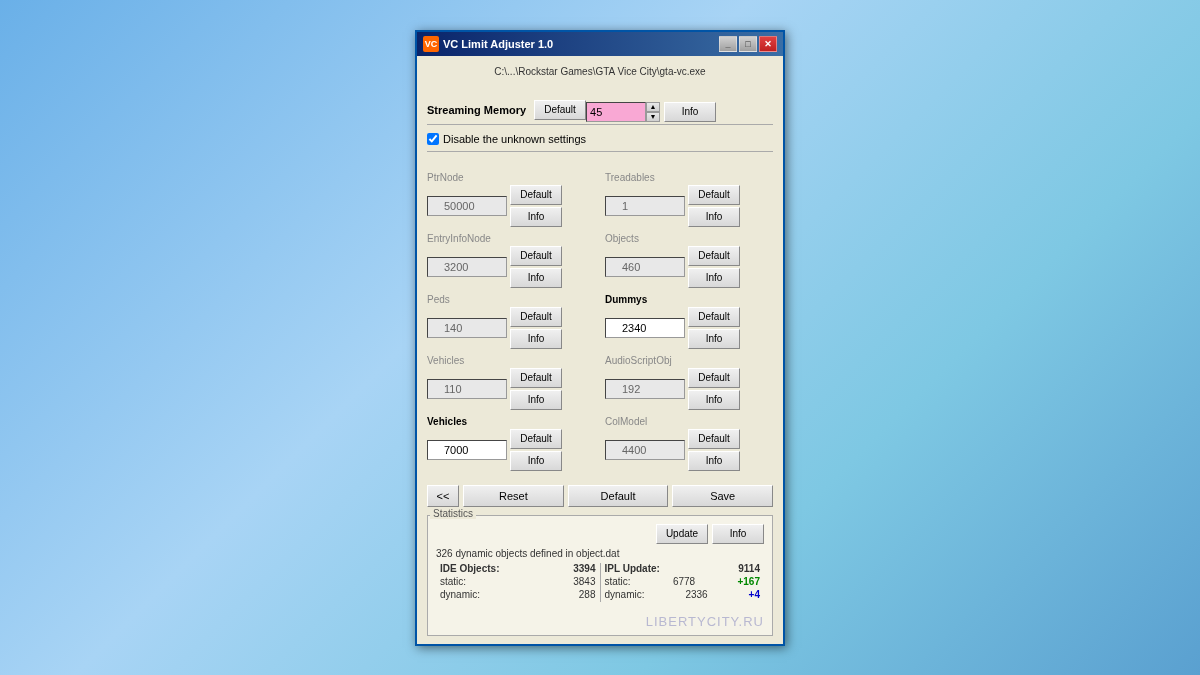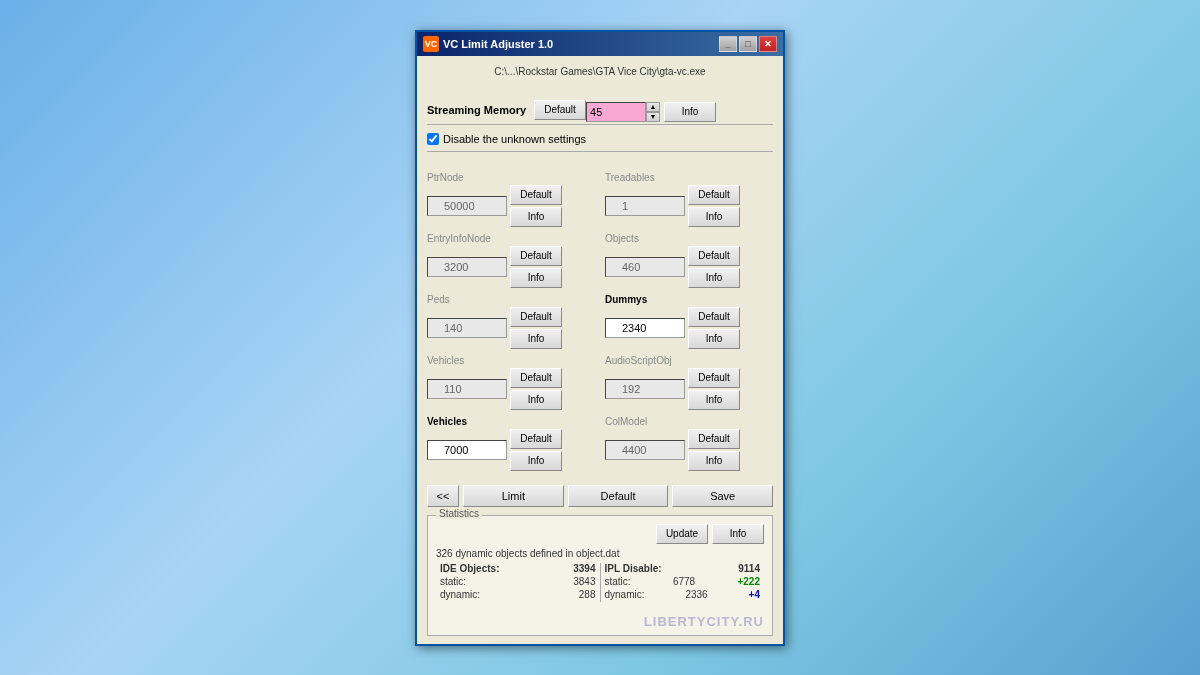--- a/index.html
+++ b/index.html
@@ -249,21 +249,21 @@
     .statistics-section {
       border: 1px solid #aaa;
       background: #f5f3e8;
       padding: 4px 8px 6px;
       position: relative;
     }
 
     .statistics-label {
       position: absolute;
       top: -8px;
-      left: 8px;
+      left: 2px;
       background: #ece9d8;
       padding: 0 3px;
       color: #555;
       font-size: 10px;
     }
 
     .stats-header {
       display: flex;
       justify-content: flex-end;
       gap: 4px;
@@ -317,21 +317,21 @@
       font-weight: bold;
     }
 
     .green { color: #008800; font-weight: bold; }
     .blue { color: #0000cc; font-weight: bold; }
 
     .liberty-watermark {
       text-align: right;
       font-family: 'Arial Black', sans-serif;
       font-size: 13px;
-      font-weight: bold;
+      font-weight: normal;
       color: #aaaacc;
       letter-spacing: 1px;
       margin-top: 12px;
       opacity: 0.8;
     }
 
     .disabled-field {
       color: #888;
     }
   </style>
@@ -487,21 +487,21 @@
             <button class="btn">Default</button>
             <button class="btn">Info</button>
           </div>
         </div>
       </div>
 
     </div>
 
     <div class="bottom-buttons">
       <button class="btn-narrow">&lt;&lt;</button>
-      <button class="btn-wide">Limit</button>
+      <button class="btn-wide">Reset</button>
       <button class="btn-wide">Default</button>
       <button class="btn-wide">Save</button>
     </div>
 
     <div class="statistics-section">
       <span class="statistics-label">Statistics</span>
 
       <div class="stats-header">
         <button class="btn">Update</button>
         <button class="btn">Info</button>
@@ -522,27 +522,27 @@
           <div class="stats-row">
             <span class="stats-key">dynamic:</span>
             <span class="stats-val">288</span>
           </div>
         </div>
 
         <div class="stats-divider"></div>
 
         <div class="stats-col">
           <div class="stats-row">
-            <span class="stats-key bold">IPL Disable:</span>
+            <span class="stats-key bold">IPL Update:</span>
             <span class="stats-val bold">9114</span>
           </div>
           <div class="stats-row">
             <span class="stats-key">static:</span>
             <span class="stats-val">6778</span>
-            <span class="stats-val green">+222</span>
+            <span class="stats-val green">+167</span>
           </div>
           <div class="stats-row">
             <span class="stats-key">dynamic:</span>
             <span class="stats-val">2336</span>
             <span class="stats-val blue">+4</span>
           </div>
         </div>
       </div>
 
       <div class="liberty-watermark">LIBERTYCITY.RU</div>

